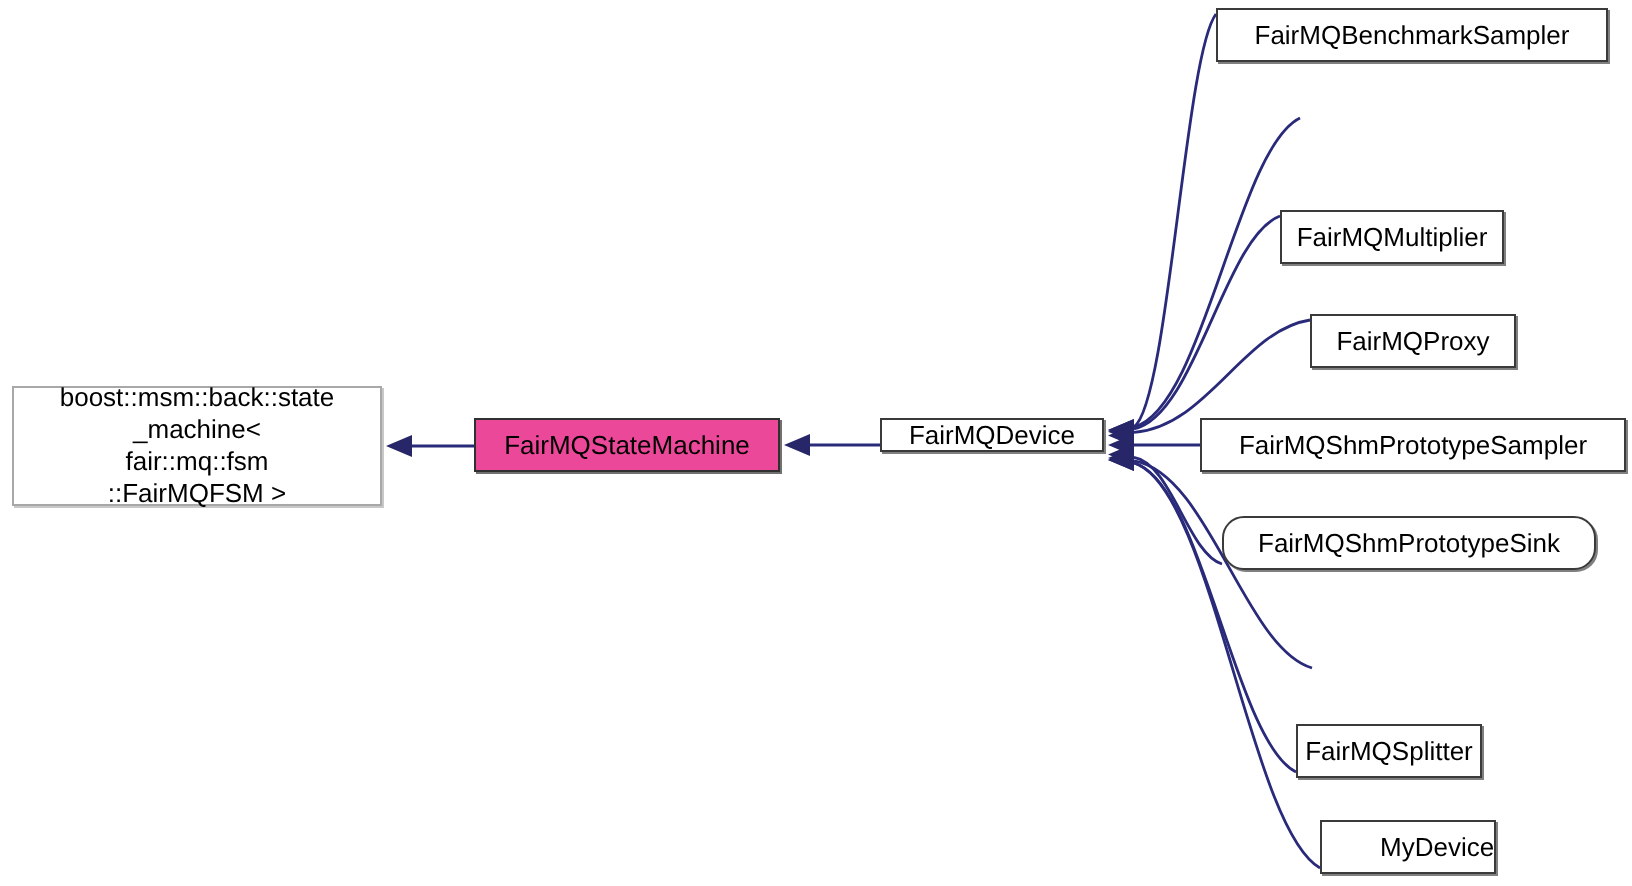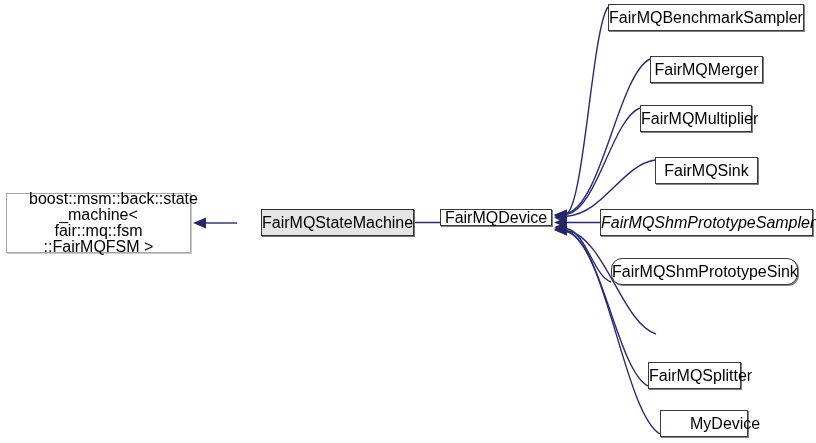--- a/index.html
+++ b/index.html
@@ -29,36 +29,35 @@
   .node {
     position: absolute;
     box-sizing: border-box;
     display: flex;
     align-items: center;
     justify-content: center;
     text-align: center;
     color: #000000;
     background: #ffffff;
     border: 1px solid #404040;
-    font-size: 16px;
+    font-size: 13px;
     line-height: 15px;
     white-space: nowrap;
     z-index: 3;
   }
   
   .node.plain {
     border: 1px solid #3a3a3a;
     box-shadow: 1px 1px 0 0 #808080;
   }
   
   .node.current {
-    background: #e5e5e5;
+    background: #ec4899;
     border: 1px solid #303030;
     box-shadow: 1px 1px 0 0 #707070;
-    margin-left: 24px;
   }
   
   .node.template {
     border: 1px solid #a8a8a8;
     box-shadow: 1px 1px 0 0 #c8c8c8;
     white-space: normal;
     line-height: 16px;
     padding: 2px 22px;
   }
   .node .label {
@@ -121,30 +120,27 @@
     </div>
     <div class="node current" style="left: 237px; top: 209px; width: 153px; height: 27px;">
       <span class="label">FairMQStateMachine</span>
     </div>
     <div class="node plain" style="left: 440px; top: 209px; width: 112px; height: 17px;">
       <span class="label">FairMQDevice</span>
     </div>
     <div class="node plain" style="left: 608px; top: 4px; width: 196px; height: 27px;">
       <span class="label">FairMQBenchmarkSampler</span>
     </div>
-    <div class="node plain" style="left: 650px; top: 56px; width: 113px; height: 27px;">
-      <span class="label">FairMQMerger</span>
-    </div>
     <div class="node plain" style="left: 640px; top: 105px; width: 112px; height: 27px;">
       <span class="label">FairMQMultiplier</span>
     </div>
     <div class="node plain" style="left: 655px; top: 157px; width: 103px; height: 27px;">
-      <span class="label">FairMQSink</span>
+      <span class="label">FairMQProxy</span>
     </div>
-    <div class="node plain" style="left: 600px; top: 209px; width: 213px; height: 27px; font-style: italic;">
+    <div class="node plain" style="left: 600px; top: 209px; width: 213px; height: 27px;">
       <span class="label">FairMQShmPrototypeSampler</span>
     </div>
     <div class="node plain" style="left: 611px; top: 258px; width: 187px; height: 27px; border-radius: 11px;">
       <span class="label">FairMQShmPrototypeSink</span>
     </div>
     <div class="node plain" style="left: 648px; top: 362px; width: 93px; height: 27px;">
       <span class="label">FairMQSplitter</span>
     </div>
     <div class="node plain" style="left: 660px; top: 410px; width: 88px; height: 27px; padding-left: 29px;">
       <span class="label">MyDevice</span>

